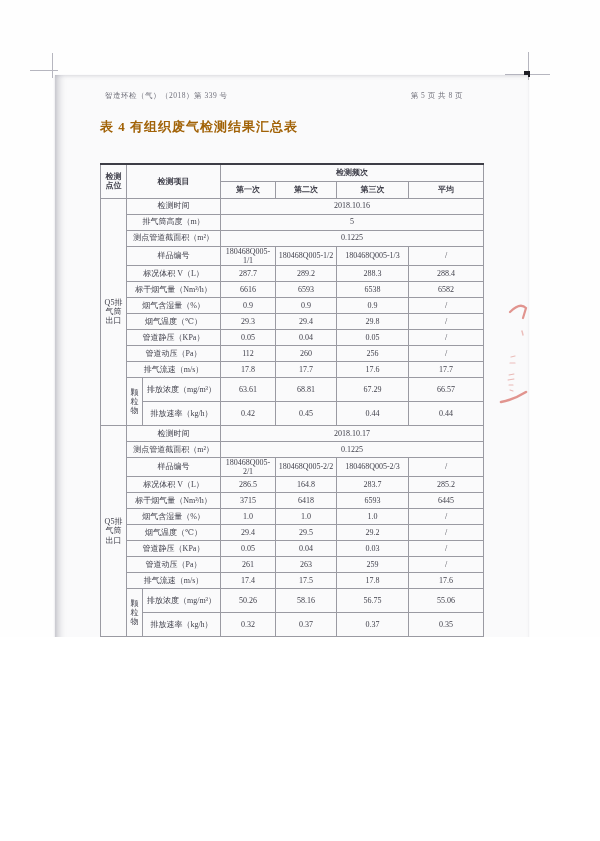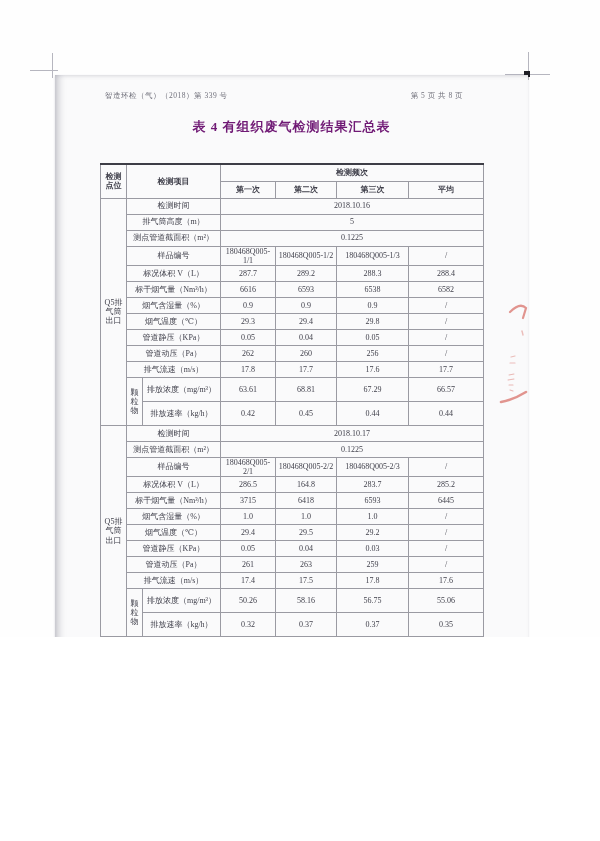--- a/index.html
+++ b/index.html
@@ -10,22 +10,22 @@
          box-shadow:inset 7px 0 8px -5px rgba(110,110,125,.5),
                     inset 0 3px 4px -3px rgba(140,140,155,.32),
                     0 1px 2px rgba(150,150,160,.35);}
   
   .mark{position:absolute;background:#b6b6bf;}
   #tr-square{position:absolute;left:524px;top:71px;width:6px;height:6px;background:#1d1d24;}
   
   #doc-header{position:absolute;left:105px;top:91px;width:358px;display:flex;
               justify-content:space-between;font-size:7.5px;color:#6f6f7a;letter-spacing:.5px;}
   
-  #title{position:absolute;left:100px;top:118px;width:383px;text-align:center;
-         font-size:13px;font-weight:bold;color:#701a75;letter-spacing:1px;}
+  #title{position:absolute;left:100px;top:118px;width:383px;text-align:left;
+         font-size:13px;font-weight:bold;color:#a16207;letter-spacing:1px;}
   
   #tbl{position:absolute;left:100px;top:150px;width:383px;border-collapse:collapse;
        table-layout:fixed;font-size:8px;color:#41414c;line-height:1.15;}
   #tbl td{border:1px solid #9a9aa2;text-align:center;vertical-align:middle;padding:0 2px;
           overflow:hidden;}
   #tbl{border:1.5px solid #5a5a64;border-top:2.5px solid #3d3d46;margin-top:13px;}
   #tbl tr{height:16px;}
   #tbl tr.hrow{height:17px;}
   #tbl tr.prow{height:24px;}
   #tbl tr.nrow{height:24px;font-family:Liberation Mono, monospace;}
@@ -137,21 +137,21 @@
         </tr>
         <tr>
           <td colspan="2">管道静压（KPa）</td>
           <td>0.05</td>
           <td>0.04</td>
           <td>0.05</td>
           <td>/</td>
         </tr>
         <tr>
           <td colspan="2">管道动压（Pa）</td>
-          <td>262</td>
+          <td>112</td>
           <td>260</td>
           <td>256</td>
           <td>/</td>
         </tr>
         <tr>
           <td colspan="2">排气流速（m/s）</td>
           <td>17.8</td>
           <td>17.7</td>
           <td>17.6</td>
           <td>17.7</td>

